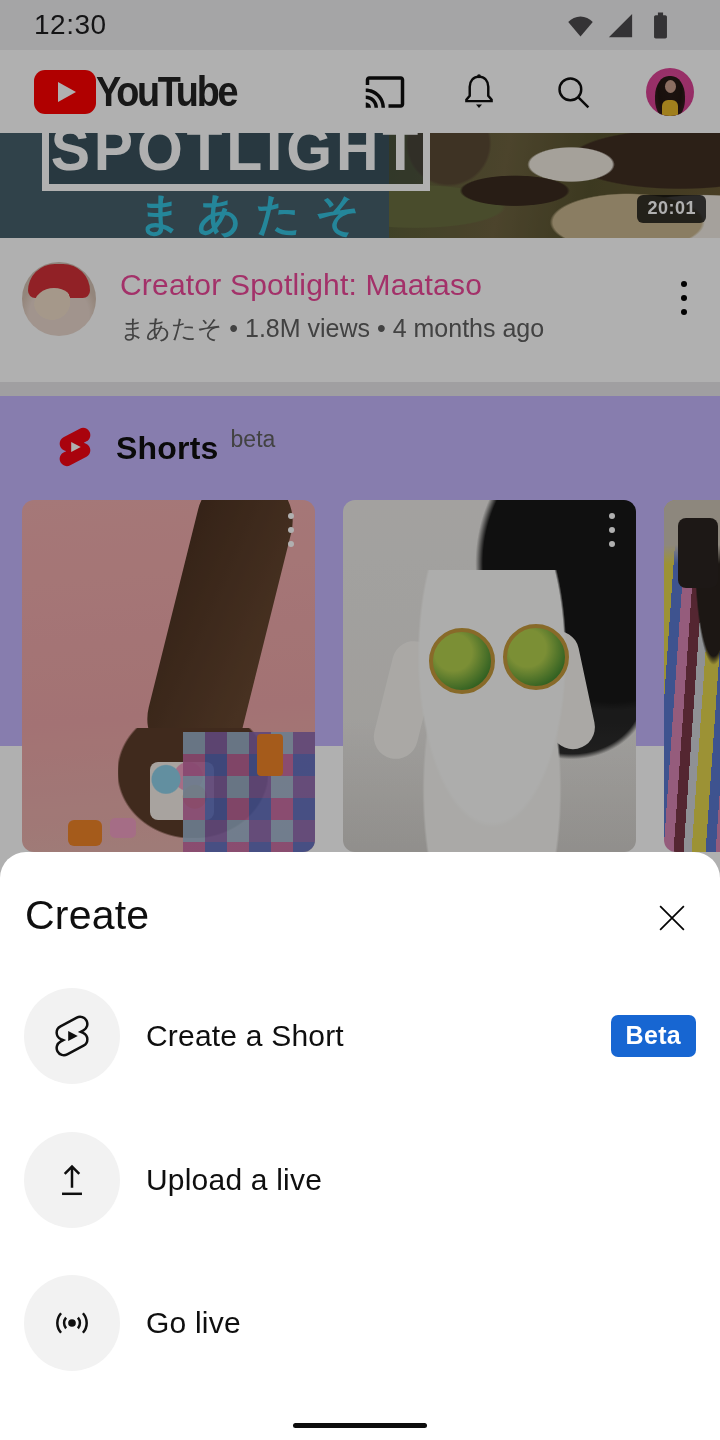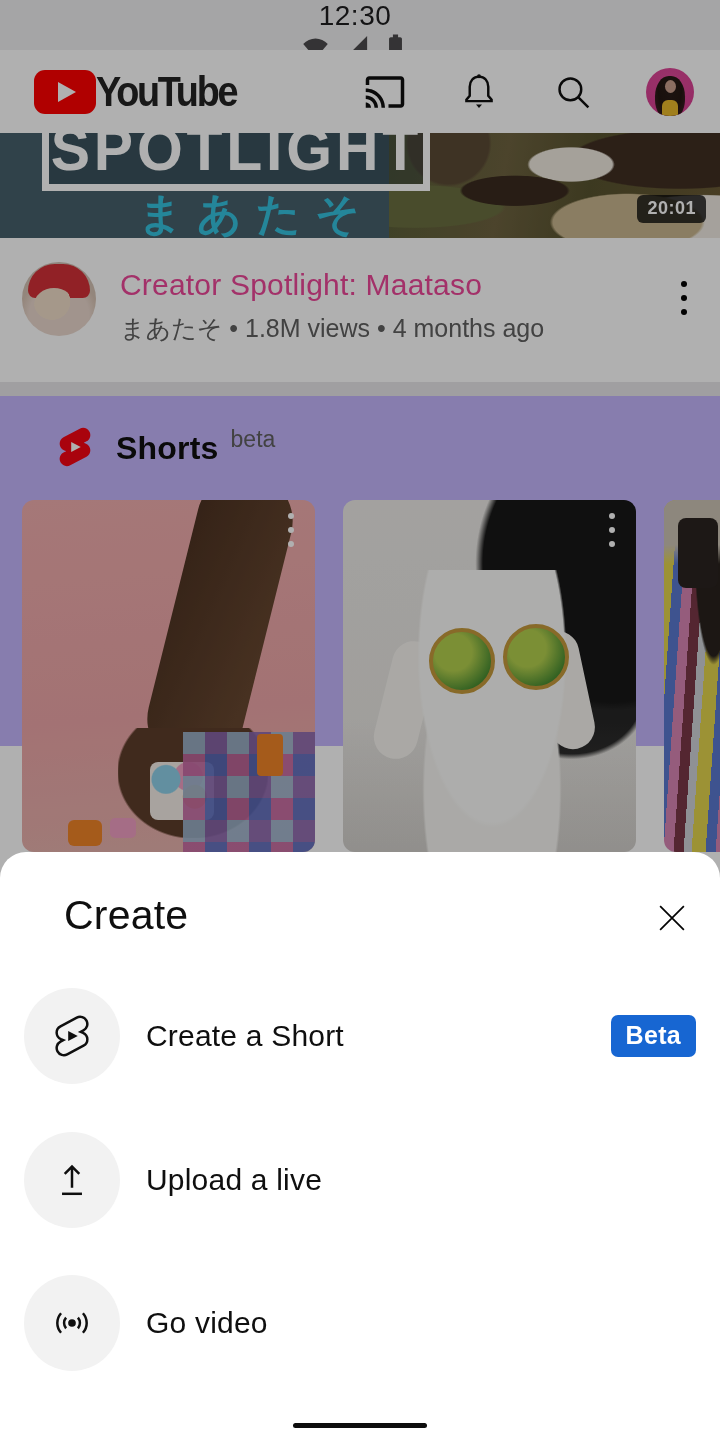--- a/index.html
+++ b/index.html
@@ -2,21 +2,21 @@
 <html><head>
 <meta charset="utf-8">
 <style>
   * { margin:0; padding:0; box-sizing:border-box; }
   html,body { width:720px; height:1440px; background:#000; }
   body { font-family:"Liberation Sans", sans-serif; }
   .screen { position:relative; width:720px; height:1440px; overflow:hidden; background:#fff; }
 
   
   .status-bar { position:absolute; left:0; top:0; width:720px; height:50px; background:#f0eff1;
-    display:flex; align-items:center; justify-content:space-between; padding:0 44px 0 34px; z-index:1;flex-direction:column; }
+    display:flex; align-items:center; justify-content:space-between; padding:0 44px 0 34px; z-index:1; }
   .status-time { font-size:28px; color:#1d1d1f; letter-spacing:.5px; }
   .status-icons { display:flex; align-items:center; gap:9px; }
   .status-icons svg { display:block; }
 
   
   .app-header { position:absolute; left:0; top:50px; width:720px; height:83px; background:#fff;
     display:flex; align-items:center; padding:0 26px 0 34px; z-index:1; }
   .brand { display:flex; align-items:center; }
   .brand-mark { width:62px; height:44px; background:#f00; border-radius:11px; position:relative; }
   .brand-mark::after { content:""; position:absolute; left:24px; top:12px; border-left:18px solid #fff;
@@ -116,21 +116,21 @@
   .thumb-3::before { content:""; position:absolute; left:0; top:0; width:100%; height:64px;
     background:linear-gradient(180deg,#cdc4b6 0 70%, rgba(205,196,182,0) 100%); }
   .thumb-3::after { content:""; position:absolute; right:8px; top:18px; width:40px; height:70px;
     background:#2a2420; border-radius:8px; }
 
   
   .scrim { position:absolute; inset:0; background:rgba(0,0,0,.31); z-index:5; }
 
   
   .sheet { position:absolute; left:0; top:852px; width:720px; height:588px; background:#fff;
-    border-radius:26px 26px 0 0; z-index:10;padding-left:39px; }
+    border-radius:26px 26px 0 0; z-index:10; }
   .sheet-header { position:relative; height:130px; }
   .sheet-title { position:absolute; left:25px; top:40px; font-size:41px; color:#0f0f0f; letter-spacing:.2px; }
   .close-btn { position:absolute; right:26px; top:44px; width:44px; height:44px; display:flex;
     align-items:center; justify-content:center; color:#030303; }
   .sheet-item { position:absolute; left:0; width:720px; height:96px; display:flex; align-items:center; }
   .item-circle { width:96px; height:96px; border-radius:50%; background:#f2f2f2; margin-left:24px;
     display:flex; align-items:center; justify-content:center; color:#0f0f0f; flex:none; }
   .item-label { font-size:30px; color:#0f0f0f; margin-left:26px; letter-spacing:.2px; }
   .beta-badge { margin-left:auto; margin-right:24px; background:#1766d2; color:#fff; font-size:25px;
     font-weight:700; padding:6px 15px 7px; border-radius:7px; letter-spacing:.3px; }
@@ -284,19 +284,19 @@
       <span class="item-label">Upload a live</span>
     </div>
 
     <div class="sheet-item row-3">
       <div class="item-circle">
         <svg width="46" height="46" viewBox="0 0 24 24" fill="none" stroke="#0f0f0f" stroke-width="1.3">
           <circle cx="12" cy="12" r="2" fill="#0f0f0f" stroke="none"></circle>
           <path d="M8.9 9.2a4.3 4.3 0 0 0 0 5.6M15.1 9.2a4.3 4.3 0 0 1 0 5.6M6.3 6.9a7.6 7.6 0 0 0 0 10.2M17.7 6.9a7.6 7.6 0 0 1 0 10.2"></path>
         </svg>
       </div>
-      <span class="item-label">Go video</span>
+      <span class="item-label">Go live</span>
     </div>
 
     <div class="home-indicator"></div>
   </div>
 
 </div>
 
 </body></html>

